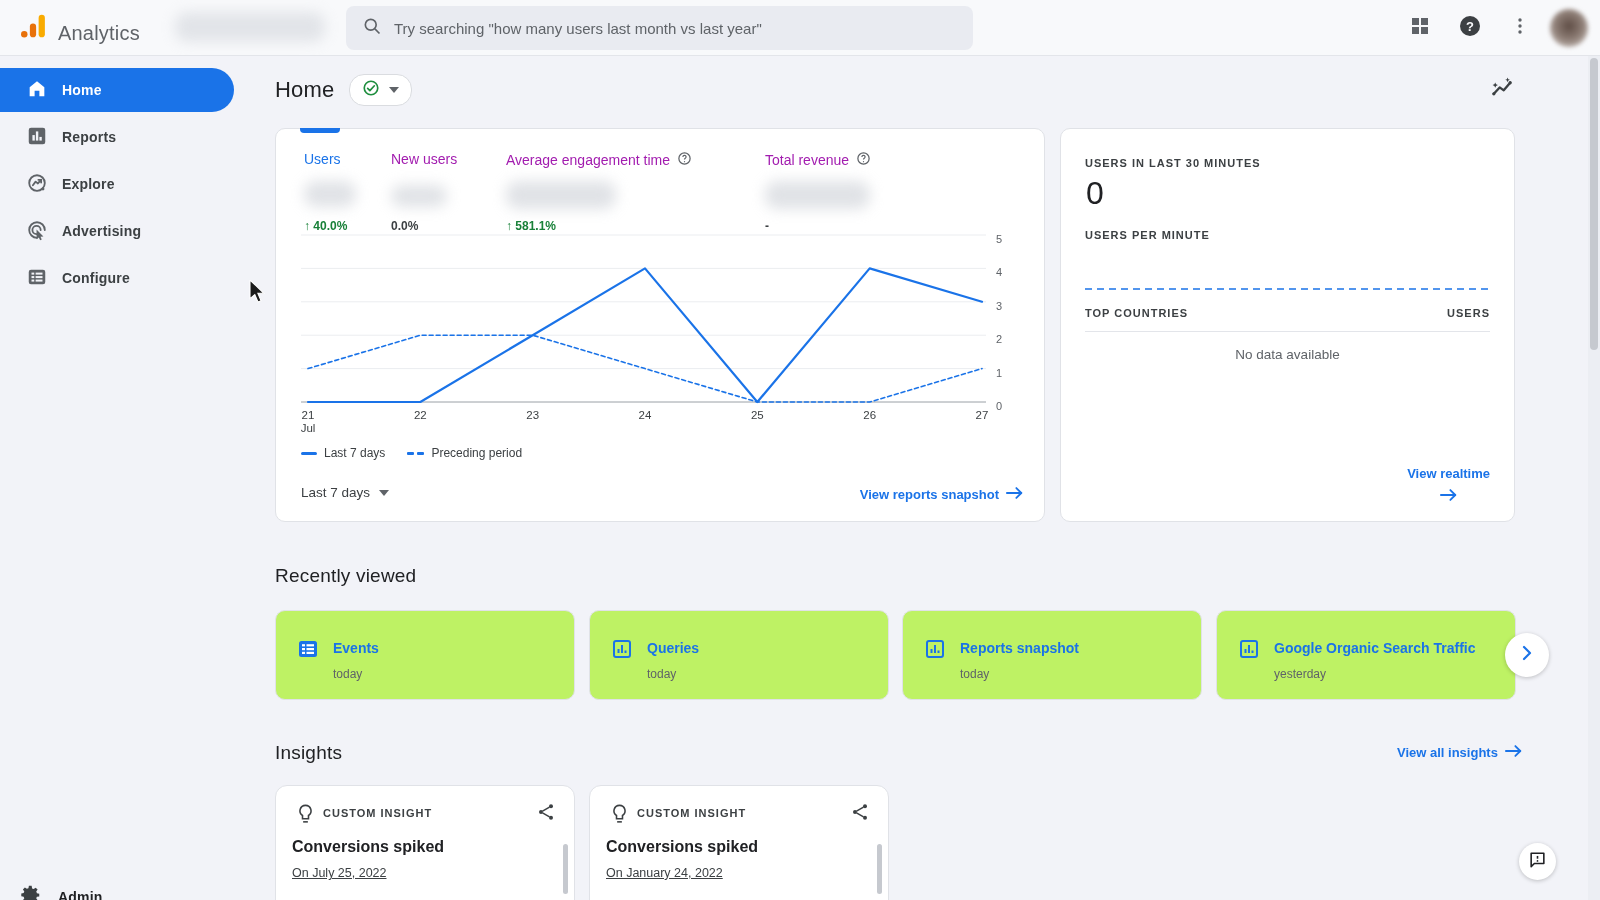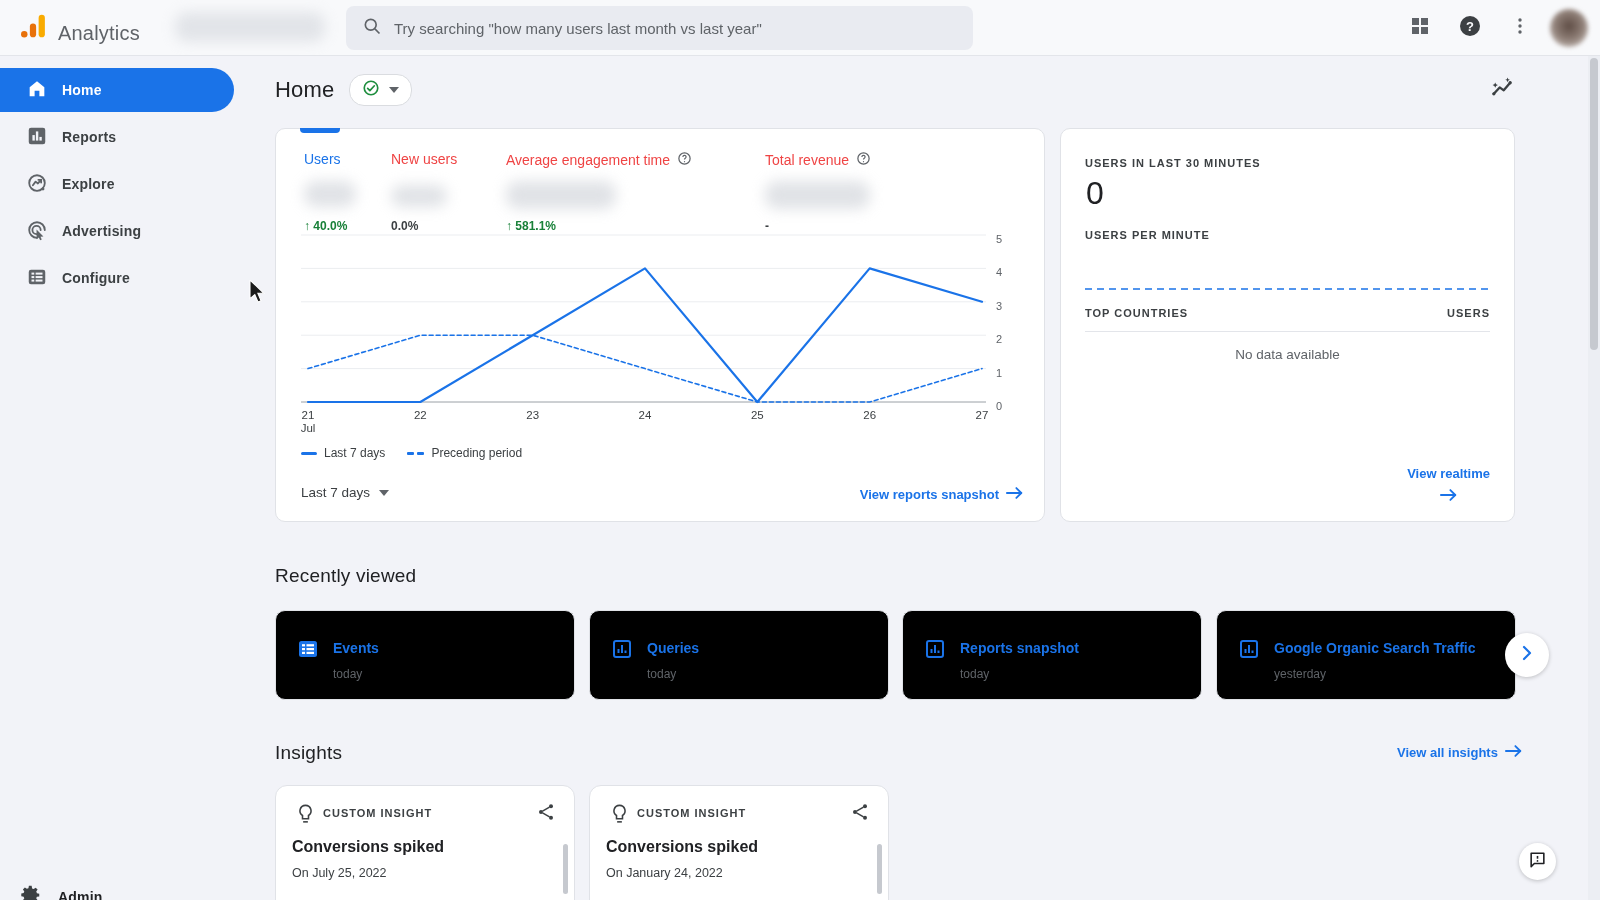--- a/index.html
+++ b/index.html
@@ -54,48 +54,48 @@
   
   .card {
     position: absolute; background: #fff; border: 1px solid #e0e2e7;
     border-radius: 10px;
   }
   .caps {
     font-size: 11px; font-weight: bold; letter-spacing: 1px; color: #3c4043;
   }
   .link-blue { color: #1a73e8; font-weight: bold; font-size: 13px; cursor: pointer; display: inline-flex; align-items: center; gap: 7px; }
 
-  .metric-label { font-size: 14px; color: #ef4444; display: flex; gap: 7px; align-items: center; }
+  .metric-label { font-size: 14px; color: #a21caf; display: flex; gap: 7px; align-items: center; }
   .metric-delta { font-size: 12px; font-weight: bold; }
   .delta-green { color: #188038; }
   .delta-gray  { color: #3c4043; }
 
   .caret-down {
     width: 0; height: 0; border-left: 5px solid transparent; border-right: 5px solid transparent;
     border-top: 6px solid #5f6368; display: inline-block;
   }
   .legend-row { display: flex; gap: 22px; align-items: center; font-size: 12px; color: #3c4043; }
   .legend-item { display: flex; align-items: center; gap: 7px; }
   .dash-solid { width: 16px; height: 3px; background: #1a73e8; border-radius: 2px; }
   .dash-dashed { display: flex; gap: 3px; }
   .dash-dashed span { width: 7px; height: 3px; background: #1a73e8; border-radius: 1px; }
 
   .rv-card {
-    position: absolute; top: 610px; width: 300px; height: 90px; background: #000000;
+    position: absolute; top: 610px; width: 300px; height: 90px; background: #bef264;
     border: 1px solid #e0e2e7; border-radius: 10px; cursor: pointer;
   }
   .rv-label { font-size: 14px; font-weight: bold; color: #1a73e8; }
   .rv-sub { font-size: 12px; color: #5f6368; }
 
   .insight-card {
     position: absolute; top: 785px; width: 300px; height: 140px; background: #fff;
     border: 1px solid #e0e2e7; border-radius: 12px;
   }
   .insight-title { font-size: 16px; font-weight: bold; color: #202124; }
-  .insight-date { font-size: 12.5px; color: #3c4043; }
+  .insight-date { font-size: 12.5px; color: #3c4043; text-decoration: underline; }
 
   .section-heading { font-size: 18px; font-weight: bold; color: #202124; letter-spacing: .2px; }
 
   .circle-btn {
     position: absolute; background: #fff; border-radius: 50%;
     box-shadow: 0 1px 4px rgba(0,0,0,.22); display: flex; align-items: center; justify-content: center;
     cursor: pointer;
   }
   svg text { font-family: "Liberation Sans", sans-serif; }
   .scroll-thumb { background: #c6c9cf; border-radius: 4px; position: absolute; }

